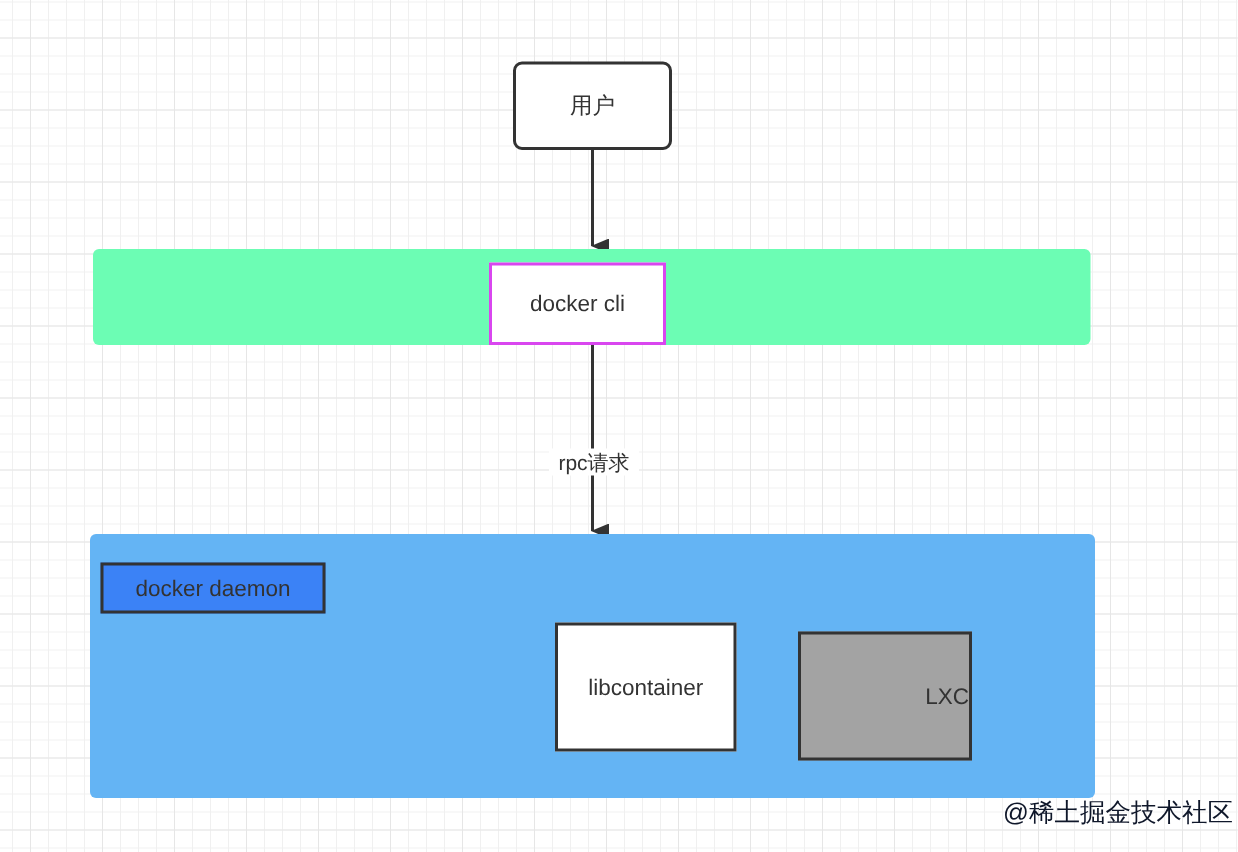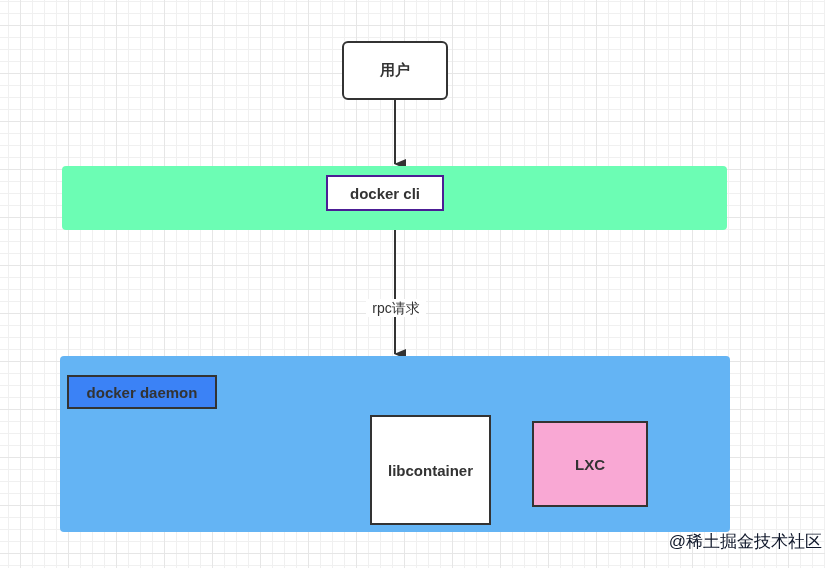--- a/index.html
+++ b/index.html
@@ -13,44 +13,44 @@
       linear-gradient(to bottom, #f0f0f0 1px, transparent 1px);
     background-size: 48px 48px, 48px 48px, 12px 12px, 12px 12px;
     background-position: 20px 0, 0 25px, 20px 0, 0 25px;
     font-family: "Liberation Sans", "DejaVu Sans", sans-serif;
     color: #333;
   }
   .abs { position: absolute; }
   .node {
     position: absolute; box-sizing: border-box;
     display: flex; align-items: center; justify-content: center;
-    font-size: 15px; color: #333; font-weight: bold;
+    font-size: 15px; color: #333;
   }
   #user-node {
     left: 342px; top: 41px; width: 106px; height: 59px;
     background: #fff; border: 2px solid #333; border-radius: 6px;
   }
   #cli-band {
     left: 62px; top: 166px; width: 665px; height: 64px;
     border-radius: 4px;
   }
   #cli-node {
-    left: 326px; top: 175px; width: 118px; height: 36px;
-    background: #fff; border: 2px solid #4c1d95;
+    left: 326px; top: 175px; width: 118px; height: 55px;
+    background: #fff; border: 2px solid #d946ef;
   }
   #daemon-band {
     left: 60px; top: 356px; width: 670px; height: 176px;
     border-radius: 4px;
   }
   #daemon-label {
     left: 67px; top: 375px; width: 150px; height: 34px;
     background: #3b82f6; border: 2px solid #333;
   }
   #libcontainer-node {
-    left: 370px; top: 415px; width: 121px; height: 110px;
+    left: 370px; top: 415px; width: 121px; height: 86px;
     background: #fff; border: 2px solid #333; text-align: center;
   }
   #lxc-node {
     left: 532px; top: 421px; width: 116px; height: 86px;
     border: 2px solid #333;
   }
   #arrows { position: absolute; left: 0; top: 0; }
   #rpc-label {
     position: absolute; left: 366px; top: 287px; width: 60px;
     text-align: center; font-size: 14px; color: #333;
@@ -85,17 +85,17 @@
 
 <div id="rpc-label">rpc请求</div>
 
 <div class="abs" id="daemon-band" style="background: rgb(100, 180, 244);"></div>
 <div class="node" id="daemon-label">
   <span>docker daemon</span>
 </div>
 <div class="node" id="libcontainer-node">
   <span>libcontainer</span>
 </div>
-<div class="node" id="lxc-node" style="background: #f9a8d4;">
+<div class="node" id="lxc-node" style="background: #a3a3a3; justify-content: flex-end;">
   <span>LXC</span>
 </div>
 
 <div id="watermark">@稀土掘金技术社区</div>
 
 </body></html>

